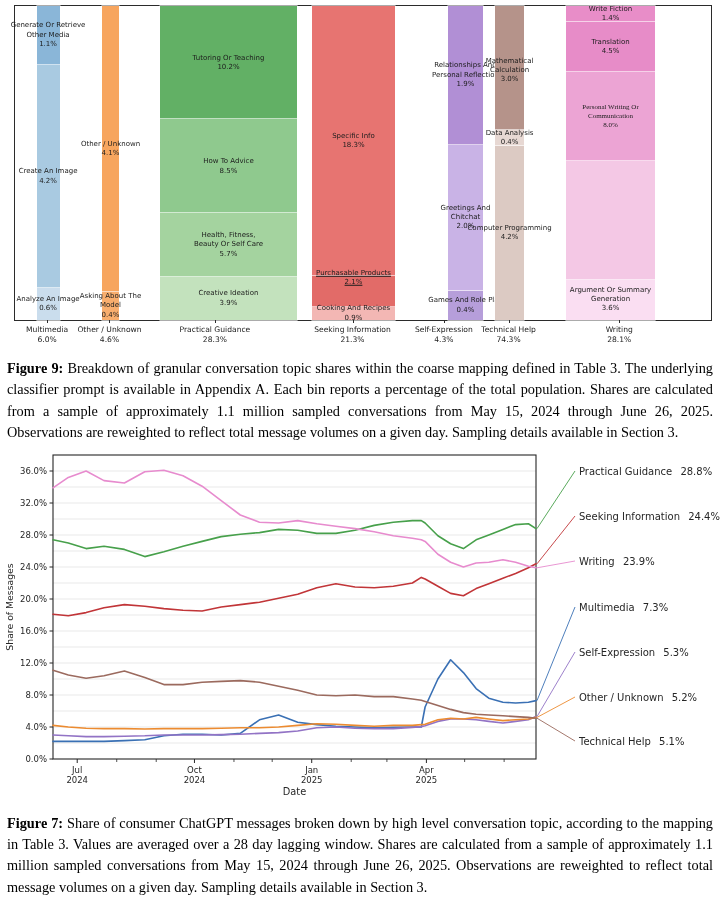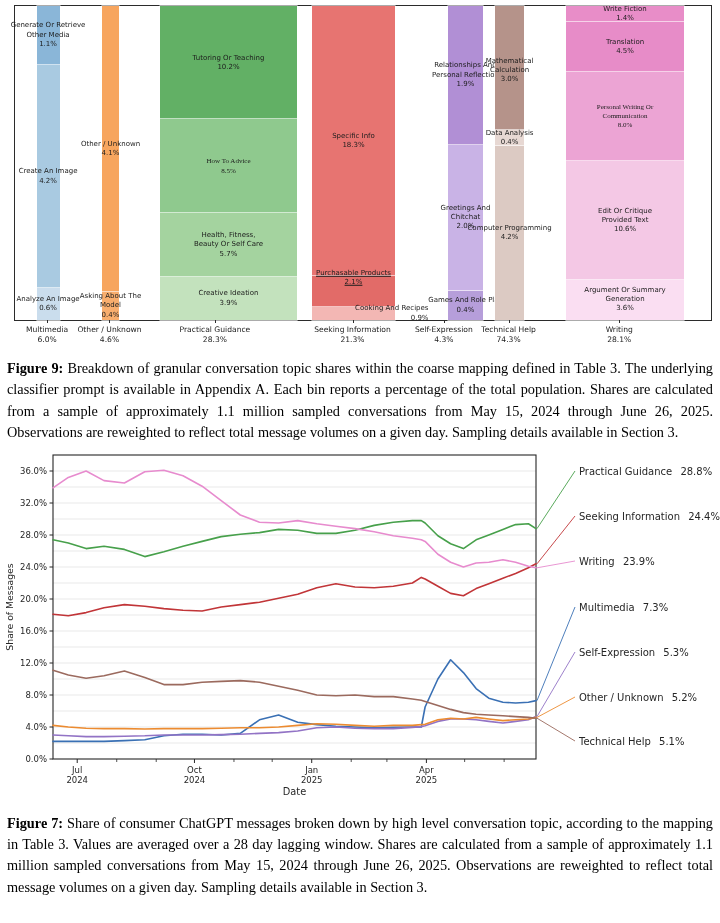--- a/index.html
+++ b/index.html
@@ -57,39 +57,39 @@
           <div class="mosaic-seg" style="top: 286.089px; height: 27.9111px; background: rgb(248, 174, 110);"></div>
           <div class="mosaic-seglabel" style="top: 300.044px;">Asking About The
 Model
 0.4%</div>
         </div>
         <div class="mosaic-column" style="left: 145px; width: 121px; padding-left: 16px;">
           <div class="mosaic-seg" style="top: 0px; height: 113.173px; background: rgb(98, 176, 101);"></div>
           <div class="mosaic-seglabel" style="top: 56.5866px;">Tutoring Or Teaching
 10.2%</div>
           <div class="mosaic-seg" style="top: 113.173px; height: 94.311px; background: rgb(143, 201, 142);"></div>
-          <div class="mosaic-seglabel" style="top: 160.329px; font-family: Liberation Serif, serif;">How To Advice
+          <div class="mosaic-seglabel" style="top: 160.329px;">How To Advice
 8.5%</div>
           <div class="mosaic-seg" style="top: 207.484px; height: 63.2438px; background: rgb(164, 211, 159);"></div>
           <div class="mosaic-seglabel" style="top: 239.106px; text-align: center;">Health, Fitness,
 Beauty Or Self Care
 5.7%</div>
           <div class="mosaic-seg" style="top: 270.728px; height: 43.2721px; background: rgb(195, 226, 189);"></div>
           <div class="mosaic-seglabel" style="top: 292.364px;">Creative Ideation
 3.9%</div>
         </div>
         <div class="mosaic-column" style="left: 297.459px; width: 82.1115px;">
           <div class="mosaic-seg" style="top: 0px; height: 269.775px; background: rgb(231, 116, 113);"></div>
           <div class="mosaic-seglabel" style="top: 134.887px;">Specific Info
 18.3%</div>
           <div class="mosaic-seg" style="top: 269.775px; height: 30.9577px; background: rgb(226, 107, 104);"></div>
           <div class="mosaic-seglabel" style="top: 272px; text-decoration: underline;">Purchasable Products
 2.1%</div>
           <div class="mosaic-seg" style="top: 300.732px; height: 13.2676px; background: rgb(243, 183, 180);"></div>
-          <div class="mosaic-seglabel" style="top: 307.366px; text-align: right;">Cooking And Recipes
+          <div class="mosaic-seglabel" style="top: 307.366px;">Cooking And Recipes
 0.9%</div>
         </div>
         <div class="mosaic-column" style="left: 410px; width: 35px; margin-left: 23px;">
           <div class="mosaic-seg" style="top: 0px; height: 138.744px; background: rgb(177, 143, 213);"></div>
           <div class="mosaic-seglabel" style="top: 69.3721px;">Relationships And
 Personal Reflection
 1.9%</div>
           <div class="mosaic-seg" style="top: 138.744px; height: 146.047px; background: rgb(201, 179, 230);"></div>
           <div class="mosaic-seglabel" style="top: 211.767px;">Greetings And
 Chitchat
@@ -103,35 +103,32 @@
           <div class="mosaic-seglabel" style="top: 65px;">Mathematical
 Calculation
 3.0%</div>
           <div class="mosaic-seg" style="top: 123.947px; height: 16.5263px; background: rgb(231, 216, 211);"></div>
           <div class="mosaic-seglabel" style="top: 132.211px;">Data Analysis
 0.4%</div>
           <div class="mosaic-seg" style="top: 140.474px; height: 173.526px; background: rgb(220, 202, 195);"></div>
           <div class="mosaic-seglabel" style="top: 227.237px;">Computer Programming
 4.2%</div>
         </div>
-        <div class="mosaic-column" style="left: 551.06px; width: 118px;">
+        <div class="mosaic-column" style="left: 551.06px; width: 89px;">
           <div class="mosaic-seg" style="top: 0px; height: 15.6441px; background: rgb(232, 141, 200);"></div>
           <div class="mosaic-seglabel" style="top: 7.82206px;">Write Fiction
 1.4%</div>
           <div class="mosaic-seg" style="top: 15.6441px; height: 50.2847px; background: rgb(231, 140, 200);"></div>
           <div class="mosaic-seglabel" style="top: 40.7865px;">Translation
 4.5%</div>
           <div class="mosaic-seg" style="top: 65.9288px; height: 89.395px; background: rgb(236, 164, 212);"></div>
           <div class="mosaic-seglabel" style="top: 110.626px; font-family: Liberation Serif, serif;">Personal Writing Or
 Communication
 8.0%</div>
           <div class="mosaic-seg" style="top: 155.324px; height: 118.448px; background: rgb(244, 200, 229);"></div>
-          <div class="mosaic-seglabel" style="top: 214.548px;">Edit Or Critique
-Provided Text
-10.6%</div>
           <div class="mosaic-seg" style="top: 273.772px; height: 40.2278px; background: rgb(250, 222, 242);"></div>
           <div class="mosaic-seglabel" style="top: 293.886px; text-align: center;">Argument Or Summary
 Generation
 3.6%</div>
         </div>
       </div>
   <div class="mosaic-tick" style="left: 47.065px;"></div>
       <div class="mosaic-xlabel" style="left: 47.065px;">Multimedia
 6.0%</div>
       <div class="mosaic-tick" style="left: 109.496px;"></div>

